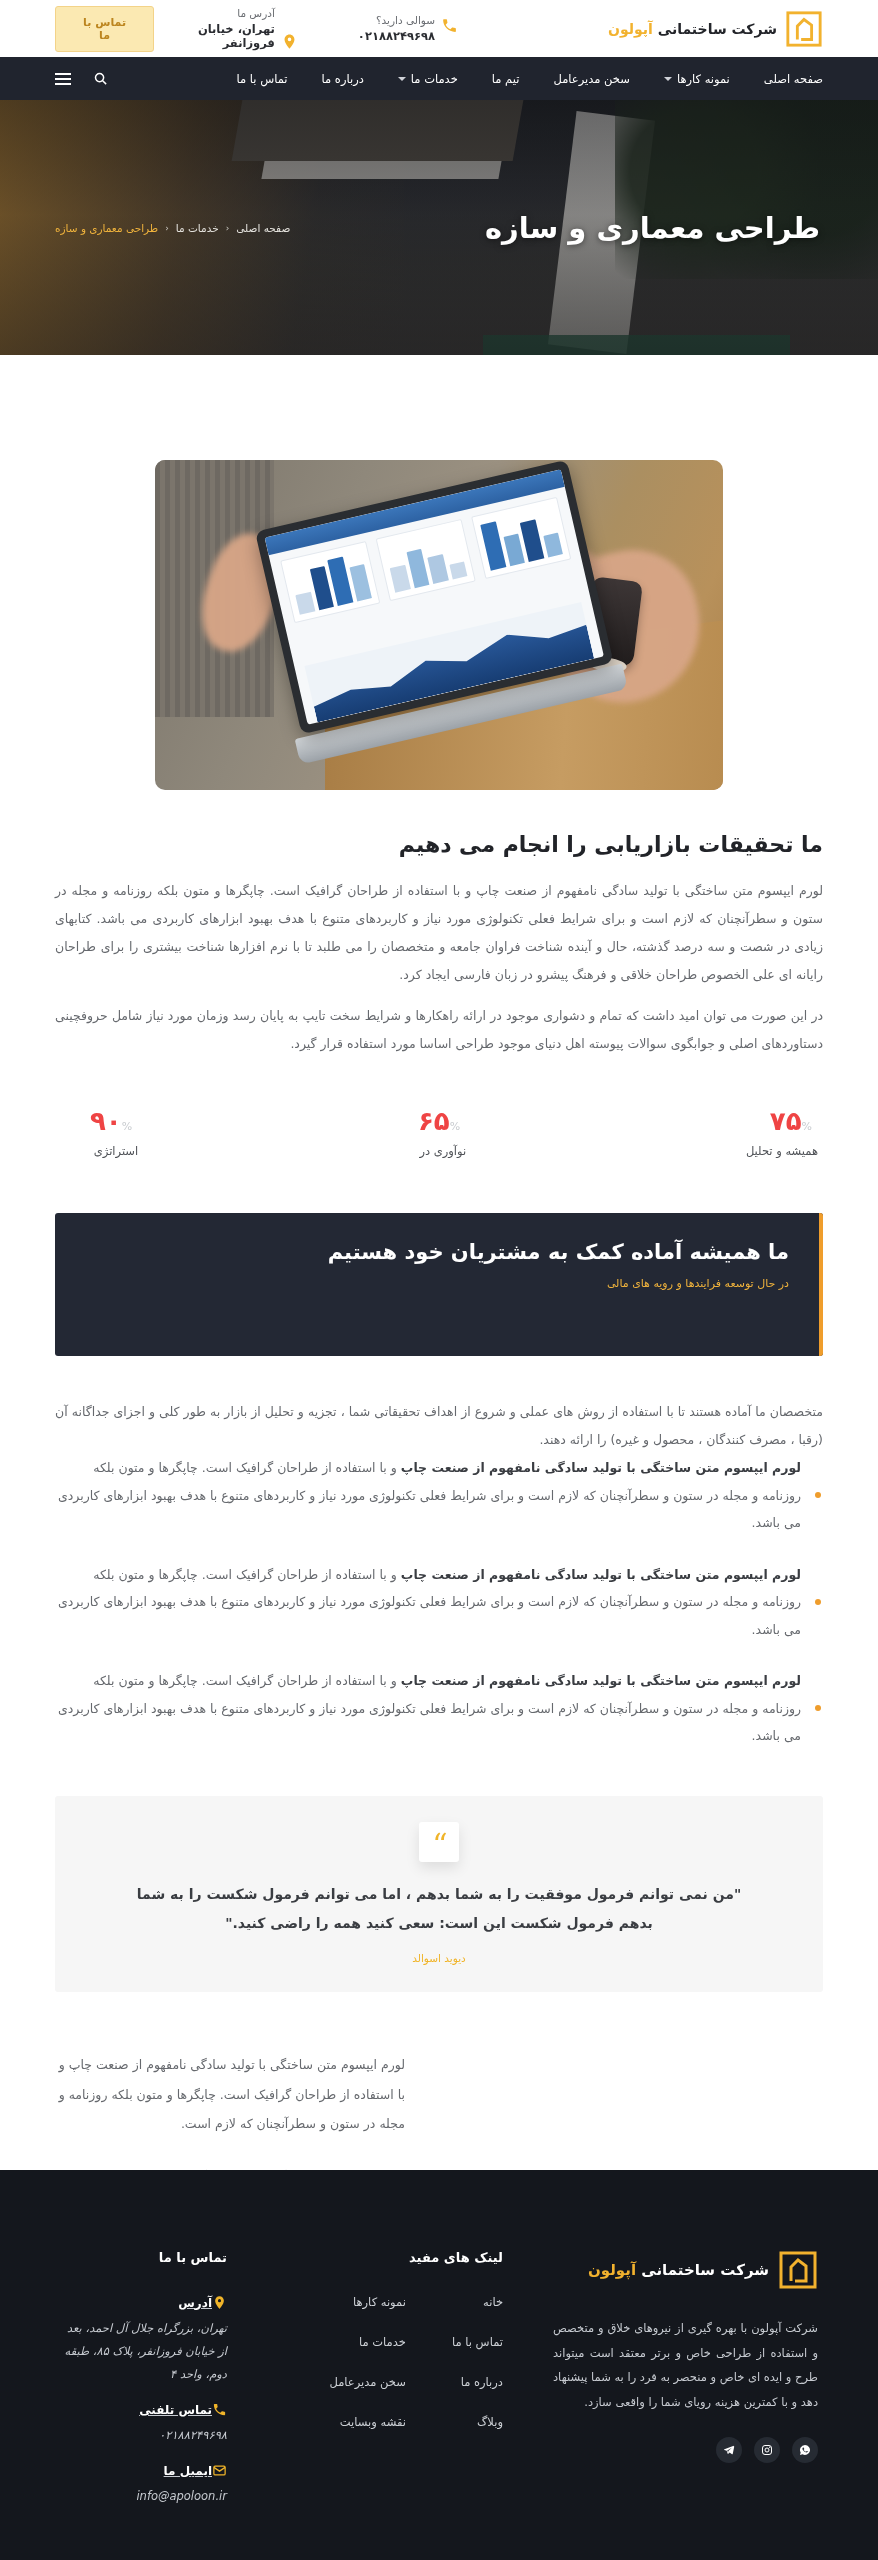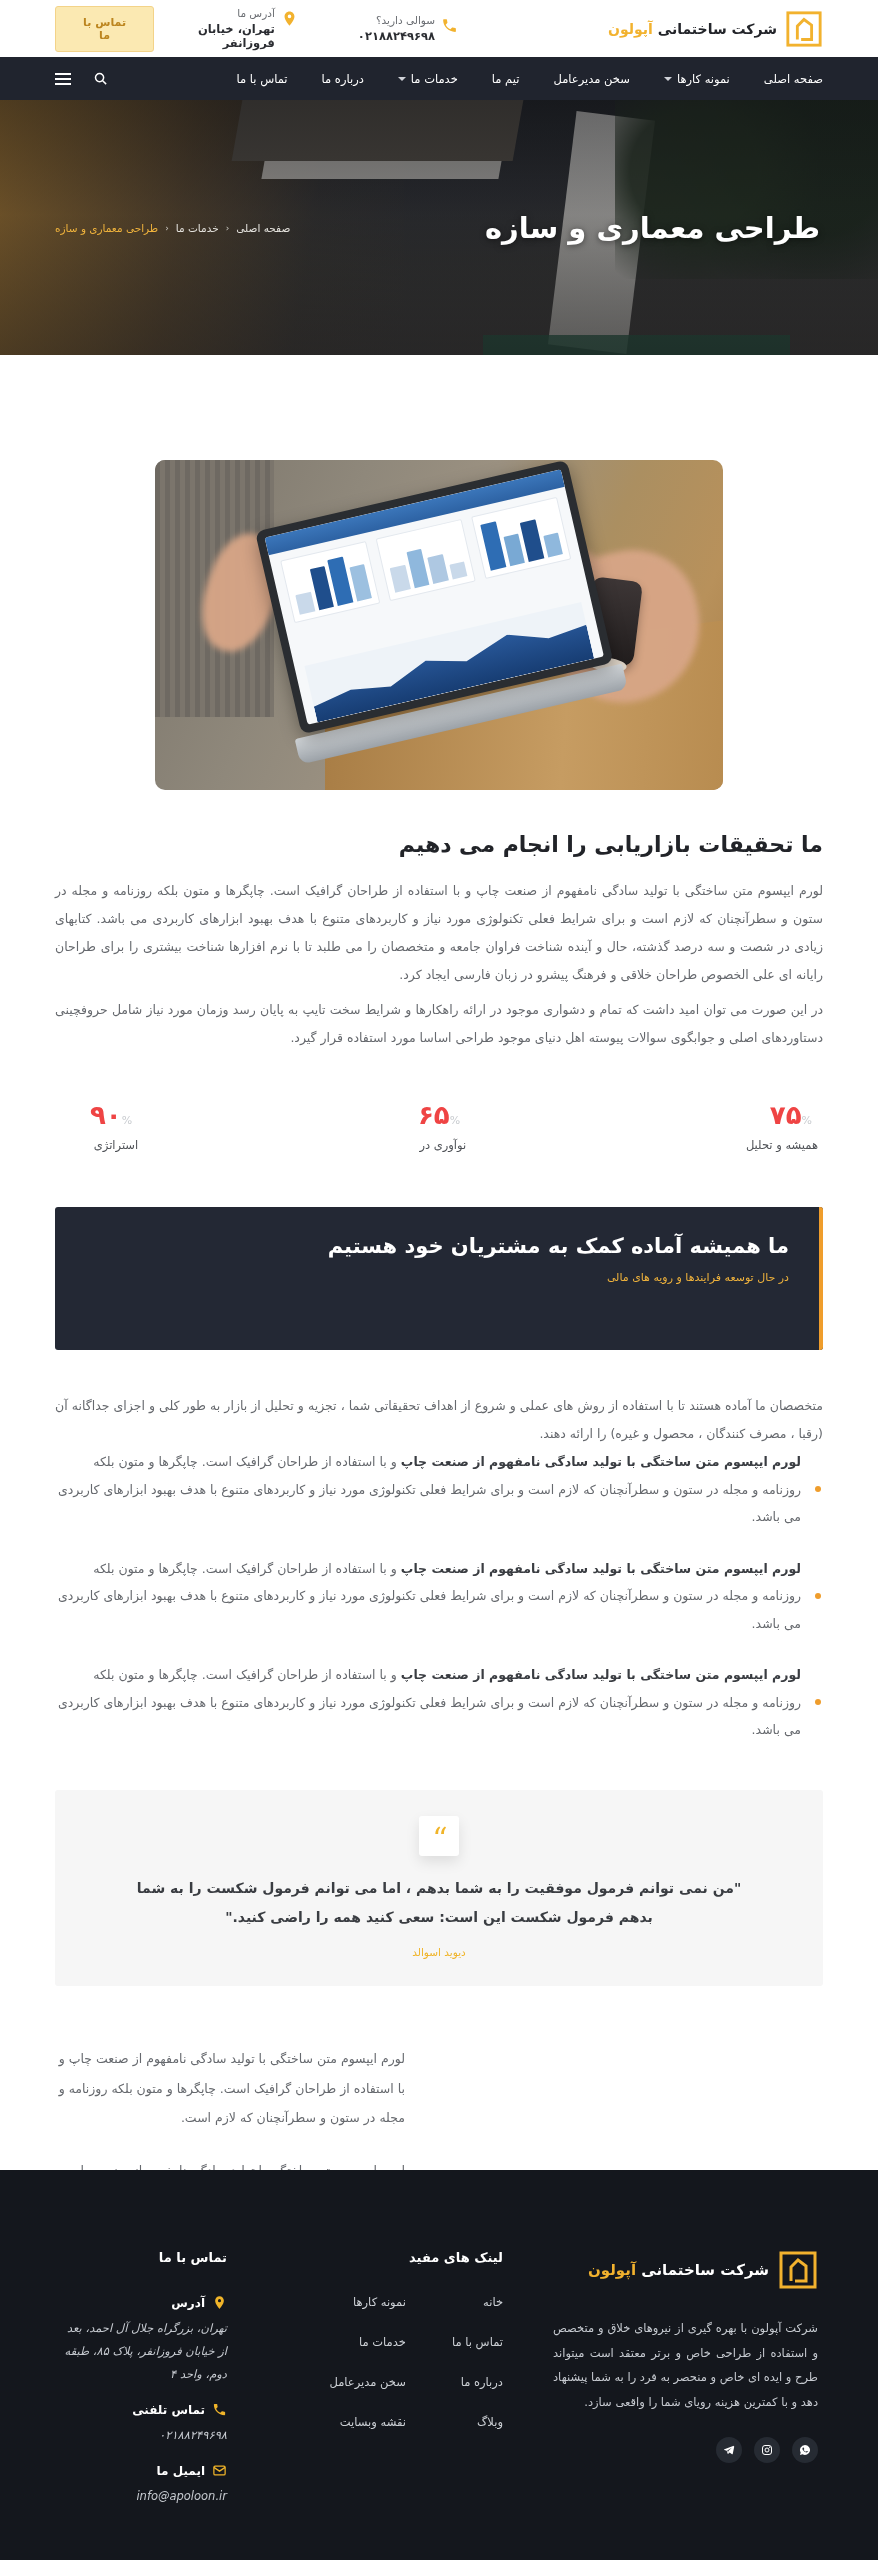--- a/index.html
+++ b/index.html
@@ -13,21 +13,21 @@
     overflow: hidden;
     color: #26282d;
   }
   
   .topbar { height:57px; background:#fff; display:flex; align-items:center; padding:0 55px 0 55px; }
   .brand { display:flex; align-items:center; gap:8px; }
   .brand svg { width:38px; height:38px; }
   .brand-name { font-size:14px; font-weight:bold; color:#23252a; white-space:nowrap; }
   .brand-name .accent { color:#f2b22e; }
   .top-info { display:flex; align-items:flex-start; gap:6px; margin-right:150px; }
-  .top-info.addr { margin-right:60px; }
+  .top-info.addr { margin-right:60px;align-items:flex-end; }
   .top-info svg { width:17px; height:17px; flex:0 0 auto; margin-top:3px; }
   .ti-txt { text-align:right; }
   .ti-top { font-size:10.5px; color:#6a6d72; margin-bottom:3px; }
   .ti-bottom { font-size:11.5px; font-weight:bold; color:#2b2d32; }
   .top-cta { margin-right:auto; background:#fbe9b2; border:1px solid #f3d389; color:#bc851f;
              font-size:11px; font-weight:bold; padding:9px 22px; border-radius:3px; cursor:pointer;
              font-family:inherit; }
   
   .nav { height:43px; background:#20242e; display:flex; align-items:center; padding:0 55px; }
   .nav-items { display:flex; align-items:center; gap:34px; }
@@ -83,21 +83,21 @@
   .hand { position:absolute; background:#d8a687; filter:blur(3px); opacity:.95; }
   .hand.l1 { left:9%; top:22%; width:70px; height:120px; border-radius:45% 55% 50% 50%; transform:rotate(18deg); }
   .hand.r1 { right:4%; top:28%; width:150px; height:150px; border-radius:50% 45% 55% 50%; transform:rotate(-12deg); }
   .hand.r2 { right:22%; top:30%; width:60px; height:26px; border-radius:12px; transform:rotate(-28deg); }
   
   .section { padding:0 55px; }
   .research { margin-top:42px; }
   .h2 { font-size:22px; font-weight:bold; color:#212328; text-align:right; }
   .research .h2 { margin-bottom:20px; }
   .p { font-size:12.5px; color:#66696e; line-height:2.25; text-align:justify; }
-  .research .p + .p { margin-top:6px; }
+  .research .p + .p { margin-top:12px; }
   
   .stats { margin-top:48px; padding:0 60px 0 90px; display:flex; justify-content:space-between; }
   .stat { text-align:right; }
   .stat-num { font-size:26px; font-weight:bold; color:#ef4444; }
   .stat-suffix { font-size:11px; color:#c9ccd0; margin-right:6px; }
   .stat-label { margin-top:8px; font-size:11.5px; color:#4e5156; }
   
   .cta { margin:55px 55px 0; background:#232834; border-radius:3px; border-left:none;
          border-right:none; position:relative; height:143px; padding:27px 34px 0; overflow:hidden; }
   .cta::after { content:""; position:absolute; top:0; bottom:0; left:auto; right:0; width:4px; background:#ef9d2c; }
@@ -139,21 +139,21 @@
   .socials { display:flex; gap:12px; margin-top:22px; }
   .soc { width:26px; height:26px; border-radius:50%; background:#262b33; display:flex; align-items:center; justify-content:center; cursor:pointer; }
   .soc svg { width:12px; height:12px; }
   .f-links { width:250px; padding-right:12px; }
   .f-h { font-size:13px; font-weight:bold; color:#ffffff; margin-bottom:30px; text-align:right; }
   .links-grid { display:flex; gap:46px; }
   .links-col { display:flex; flex-direction:column; gap:26px; }
   .f-link { font-size:11.5px; color:#cdd1d6; cursor:pointer; white-space:nowrap; text-align:right; }
   .f-contact { flex:1; }
   .c-item { margin-bottom:16px; }
-  .c-head { display:flex; align-items:center; justify-content:flex-start; gap:7px; margin-bottom:7px; }
+  .c-head { display:flex; align-items:center; justify-content:flex-start; margin-bottom:7px;text-decoration:underline; }
   .c-head svg { width:15px; height:15px; }
   .c-label { font-size:12px; font-weight:bold; color:#ffffff; }
   .c-value { font-size:11.5px; color:#c6cad0; line-height:2; text-align:right;font-style:italic; }
   .f-bottom { position:absolute; left:0; right:0; bottom:0; border-top:1px solid rgba(255,255,255,.07);
               padding:17px 0 18px; text-align:center; font-size:11px; color:#8d939c; }
   .f-bottom b { color:#e9ebee; }
 </style>
 </head>
 <body>
 

